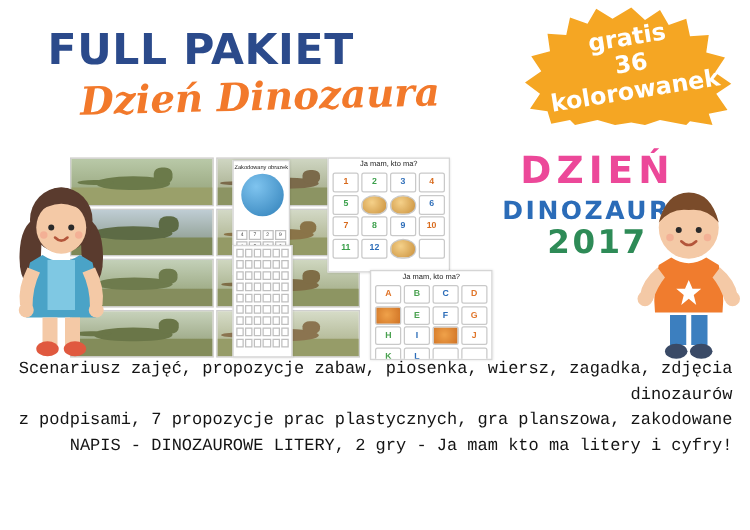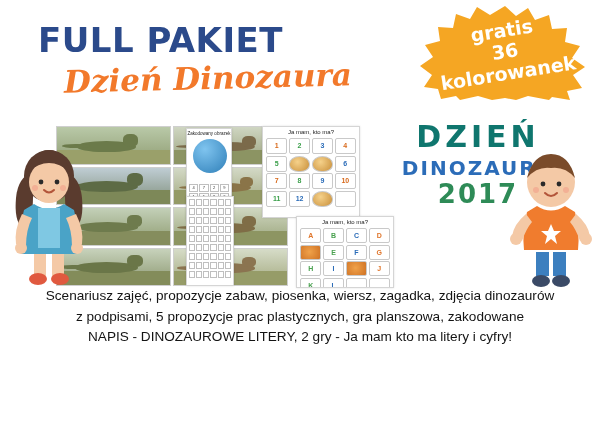--- a/index.html
+++ b/index.html
@@ -213,21 +213,21 @@
     position: absolute;
     left: 398px;
     top: 122px;
     width: 160px;
     text-align: center;
     font-family: "DejaVu Sans", sans-serif;
     font-weight: bold;
   }
   .dz-line1 {
     font-size: 30px;
-    color: #0f766e;
+    color: #ec4899;
     letter-spacing: 4px;
     line-height: 1;
   }
   .dz-line2 {
     font-size: 20px;
     color: #2b6cb8;
     letter-spacing: 2px;
     line-height: 1.2;
     margin-top: 4px;
   }
@@ -246,22 +246,22 @@
   }
   .kid-left { left: 4px; top: 138px; }
   .kid-right { right: 4px; top: 142px; }
 
   
   .desc {
     position: absolute;
     left: 14px;
     top: 286px;
     width: 572px;
-    text-align: center;
-    font-family: Liberation Sans, sans-serif;
+    text-align: right;
+    font-family: Liberation Mono, monospace;
     font-size: 13.6px;
     line-height: 1.52;
     color: #141414;
   }
   .desc p { margin: 0; }
 </style>
 </head>
 <body>
 
 <div class="page">
@@ -509,17 +509,17 @@
     <circle cx="10" cy="97" r="6" fill="#f4c9a6"></circle>
     <circle cx="80" cy="97" r="6" fill="#f4c9a6"></circle>
     <rect x="30" y="110" width="13" height="24" fill="#3c7fbf"></rect>
     <rect x="47" y="110" width="13" height="24" fill="#3c7fbf"></rect>
     <ellipse cx="35" cy="139" rx="9" ry="6" fill="#3a4a66"></ellipse>
     <ellipse cx="55" cy="139" rx="9" ry="6" fill="#3a4a66"></ellipse>
   </svg>
 
   <div class="desc">
     <p>Scenariusz zajęć, propozycje zabaw, piosenka, wiersz, zagadka, zdjęcia dinozaurów</p>
-    <p>z podpisami, 5 propozycje prac plastycznych, gra planszowa, zakodowane</p>
+    <p>z podpisami, 7 propozycje prac plastycznych, gra planszowa, zakodowane</p>
     <p>NAPIS - DINOZAUROWE LITERY, 2 gry - Ja mam kto ma litery i cyfry!</p>
   </div>
 
 </div>
 
 </body></html>

